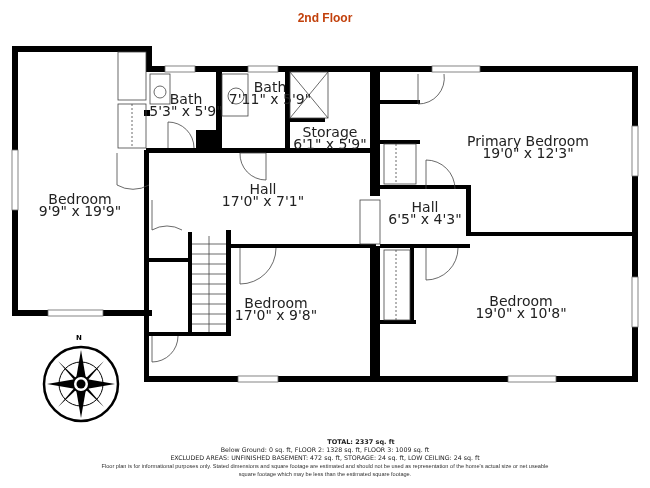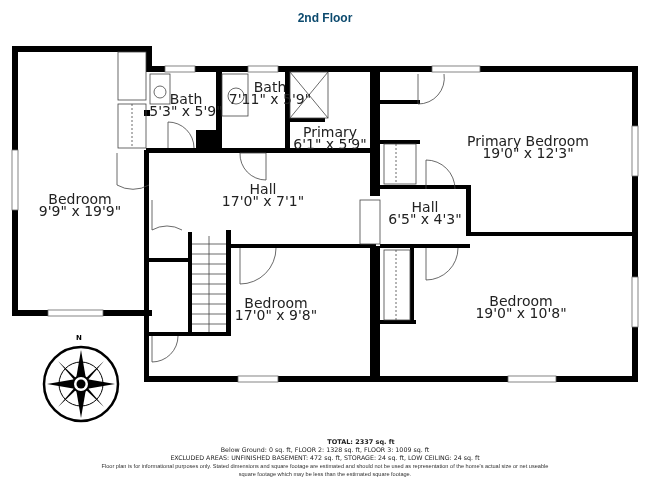--- a/index.html
+++ b/index.html
@@ -1,17 +1,17 @@
 <!DOCTYPE html>
 <html><head>
 <meta charset="utf-8">
 <style>
   html, body { margin:0; padding:0; background:#ffffff; }
   body { width:650px; height:488px; position:relative; overflow:hidden; font-family:"DejaVu Sans", sans-serif; }
-  .title { position:absolute; left:0; width:650px; top:11px; text-align:center; font-family:"Liberation Sans", sans-serif; font-weight:bold; font-size:12px; color:#0c4a6e; }
+  .title { position:absolute; left:0; width:650px; top:11px; text-align:center; font-family:"Liberation Sans", sans-serif; font-weight:bold; font-size:12px; color:#c2410c; }
   svg.plan { position:absolute; left:0; top:0; }
   .room-label { position:absolute; text-align:center; font-family:"DejaVu Sans", sans-serif; font-size:14px; line-height:12px; color:#222; white-space:nowrap; transform:translateX(-50%); }
   .footer { position:absolute; left:0; width:650px; text-align:center; color:#222; }
   .f-total { top:438px; font-family:"DejaVu Sans", sans-serif; font-weight:bold; font-size:6.5px;padding-left:36px; }
   .f-line { font-family:"DejaVu Sans", sans-serif; font-size:6.3px; }
   .f-disc { font-family:"Liberation Sans", sans-serif; font-size:5.6px; color:#333; line-height:8px; }
 </style>
 </head>
 <body>
 
@@ -128,21 +128,21 @@
 </div>
 <div class="room-label" style="left:186px;top:93px;">
   <div>Bath</div>
   <div>5'3" x 5'9"</div>
 </div>
 <div class="room-label" style="left:270px;top:81px;">
   <div>Bath</div>
   <div>7'11" x 5'9"</div>
 </div>
 <div class="room-label" style="left:330px;top:126px;">
-  <div>Primary</div>
+  <div>Storage</div>
   <div>6'1" x 5'9"</div>
 </div>
 <div class="room-label" style="left:263px;top:183px;">
   <div>Hall</div>
   <div>17'0" x 7'1"</div>
 </div>
 <div class="room-label" style="left:528px;top:135px;">
   <div>Primary Bedroom</div>
   <div>19'0" x 12'3"</div>
 </div>

